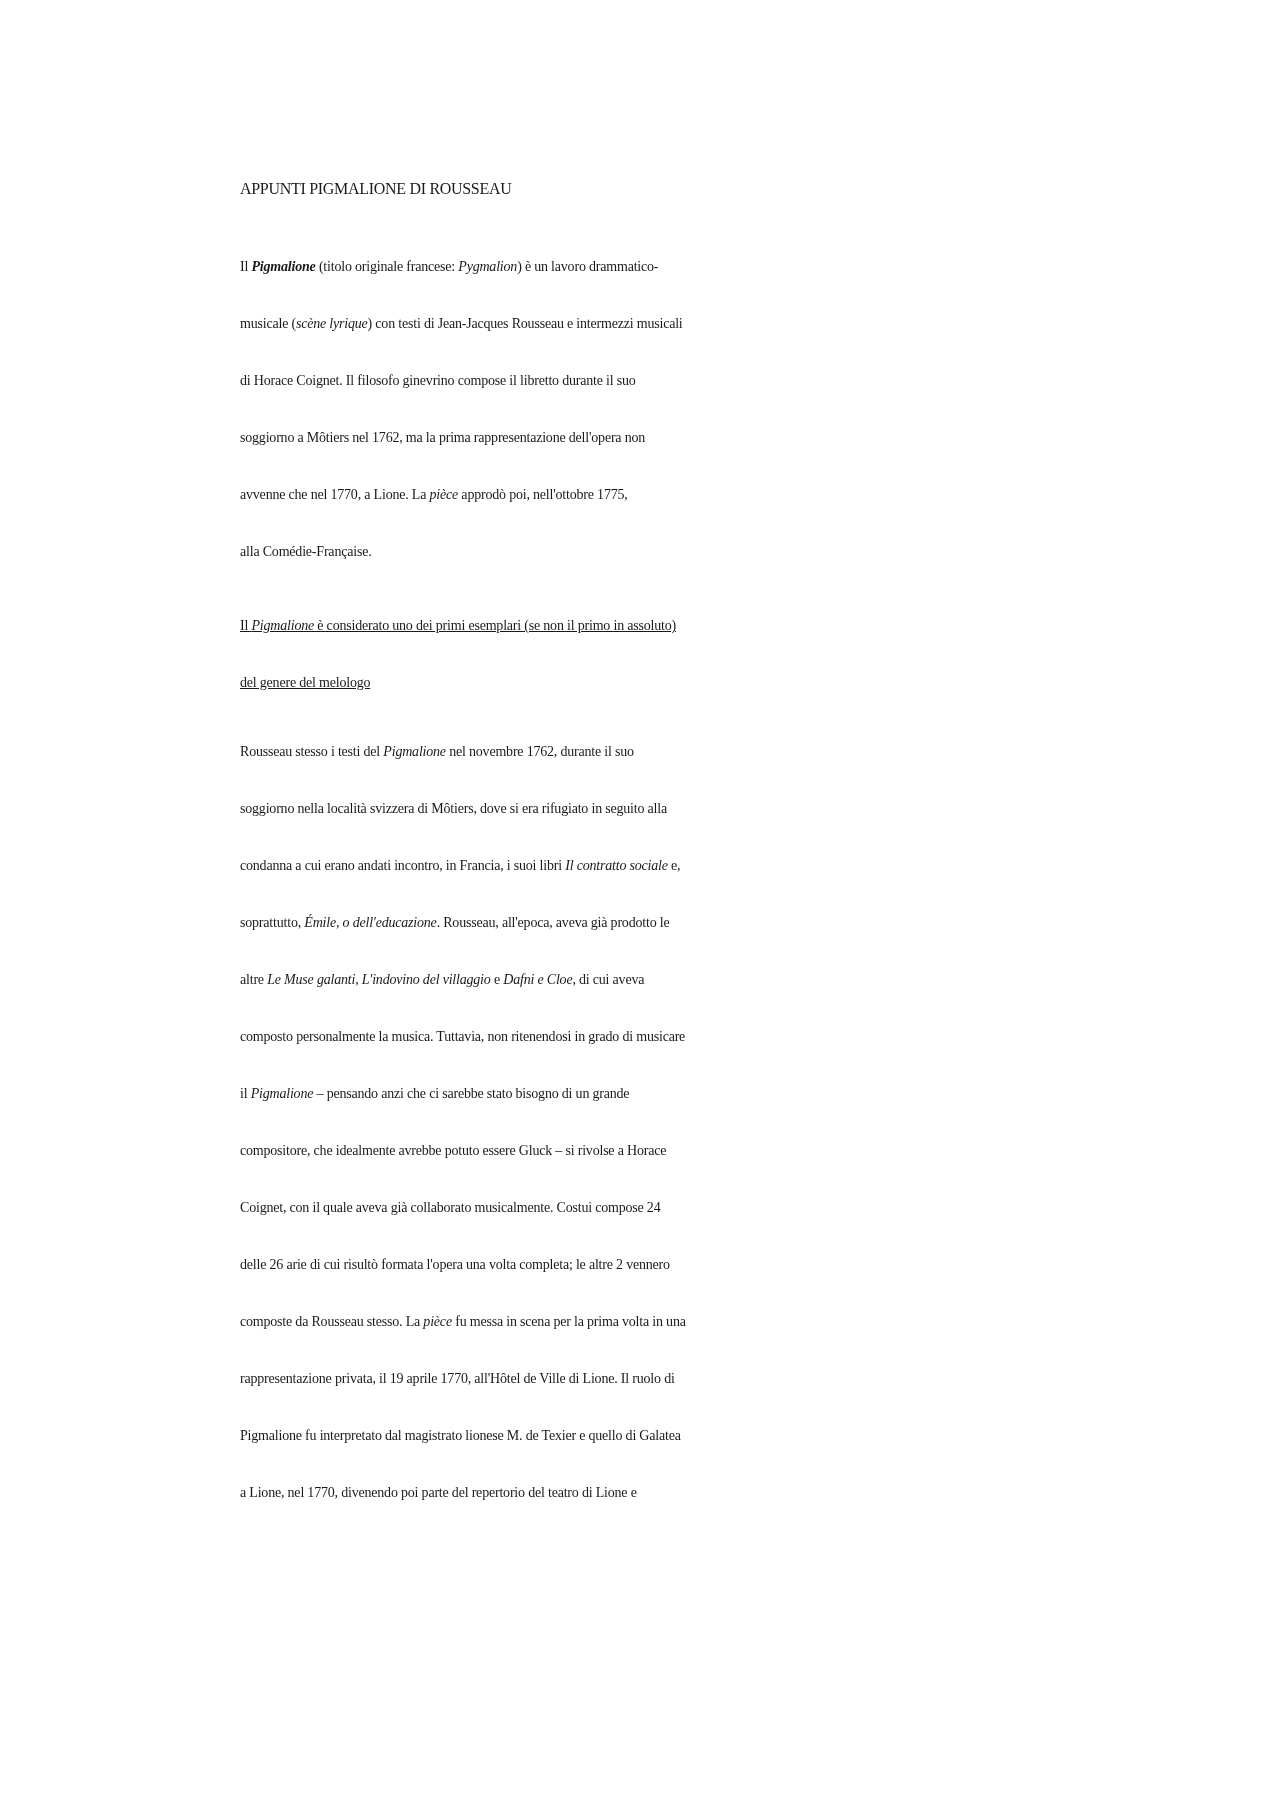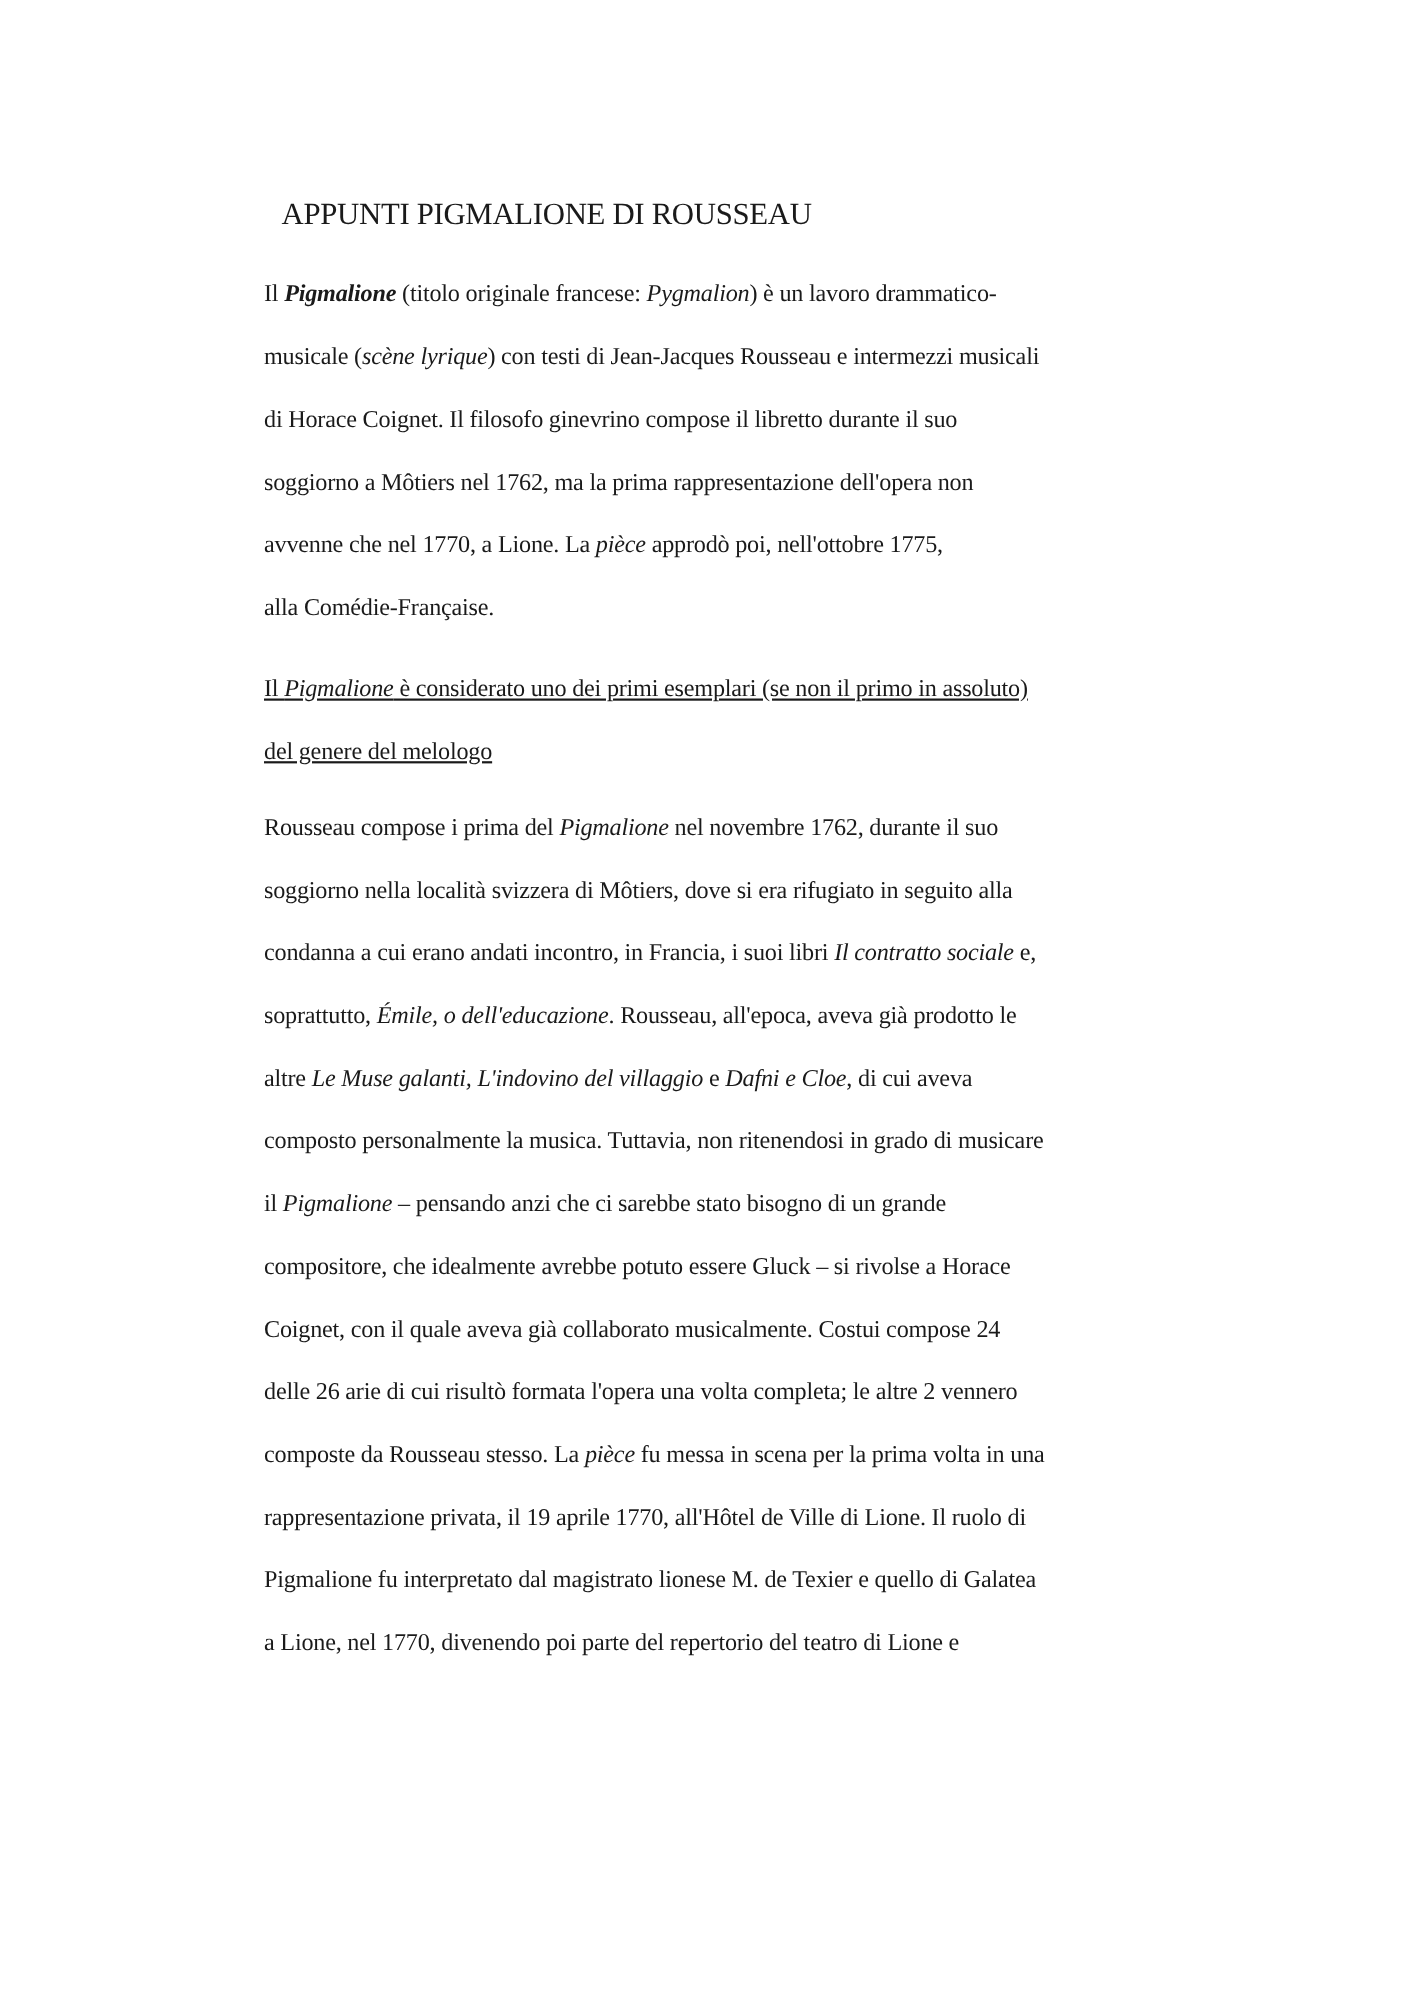--- a/index.html
+++ b/index.html
@@ -18,30 +18,29 @@
     .page {
       position: absolute;
       left: 240px;
       top: 0;
       width: 870px;
     }
     .title {
       position: absolute;
       top: 180px;
       left: 0;
-      font-size: 28px;
+      font-size: 16px;
       letter-spacing: -0.3px;
       white-space: nowrap;
-      margin-left: 16px;
     }
     .para {
       position: absolute;
       left: 0;
       width: 880px;
-      font-size: 22px;
+      font-size: 14px;
       line-height: 57px;
       letter-spacing: -0.2px;
     }
     .line {
       display: block;
       white-space: nowrap;
       height: 57px;
     }
     .p1 { top: 238px; }
     .p2 { top: 597px; text-decoration: underline; }
@@ -60,21 +59,21 @@
       <span class="line"><span>di Horace Coignet. Il filosofo ginevrino compose il libretto durante il suo</span></span>
       <span class="line"><span>soggiorno a Môtiers nel 1762, ma la prima rappresentazione dell'opera non</span></span>
       <span class="line"><span>avvenne che nel 1770, a Lione. La </span><i>pièce</i><span> approdò poi, nell'ottobre 1775,</span></span>
       <span class="line"><span>alla Comédie-Française.</span></span>
     </div>
   <div class="para p2">
       <span class="line"><span>Il </span><i>Pigmalione</i><span> è considerato uno dei primi esemplari (se non il primo in assoluto)</span></span>
       <span class="line"><span>del genere del melologo</span></span>
     </div>
   <div class="para p3">
-      <span class="line"><span>Rousseau compose i prima del </span><i>Pigmalione</i><span> nel novembre 1762, durante il suo</span></span>
+      <span class="line"><span>Rousseau stesso i testi del </span><i>Pigmalione</i><span> nel novembre 1762, durante il suo</span></span>
       <span class="line"><span>soggiorno nella località svizzera di Môtiers, dove si era rifugiato in seguito alla</span></span>
       <span class="line"><span>condanna a cui erano andati incontro, in Francia, i suoi libri </span><i>Il contratto sociale</i><span> e,</span></span>
       <span class="line"><span>soprattutto, </span><i>Émile, o dell'educazione</i><span>. Rousseau, all'epoca, aveva già prodotto le</span></span>
       <span class="line"><span>altre </span><i>Le Muse galanti, L'indovino del villaggio</i><span> e </span><i>Dafni e Cloe</i><span>, di cui aveva</span></span>
       <span class="line"><span>composto personalmente la musica. Tuttavia, non ritenendosi in grado di musicare</span></span>
       <span class="line"><span>il </span><i>Pigmalione</i><span> – pensando anzi che ci sarebbe stato bisogno di un grande</span></span>
       <span class="line"><span>compositore, che idealmente avrebbe potuto essere Gluck – si rivolse a Horace</span></span>
       <span class="line"><span>Coignet, con il quale aveva già collaborato musicalmente. Costui compose 24</span></span>
       <span class="line"><span>delle 26 arie di cui risultò formata l'opera una volta completa; le altre 2 vennero</span></span>
       <span class="line"><span>composte da Rousseau stesso. La </span><i>pièce</i><span> fu messa in scena per la prima volta in una</span></span>

